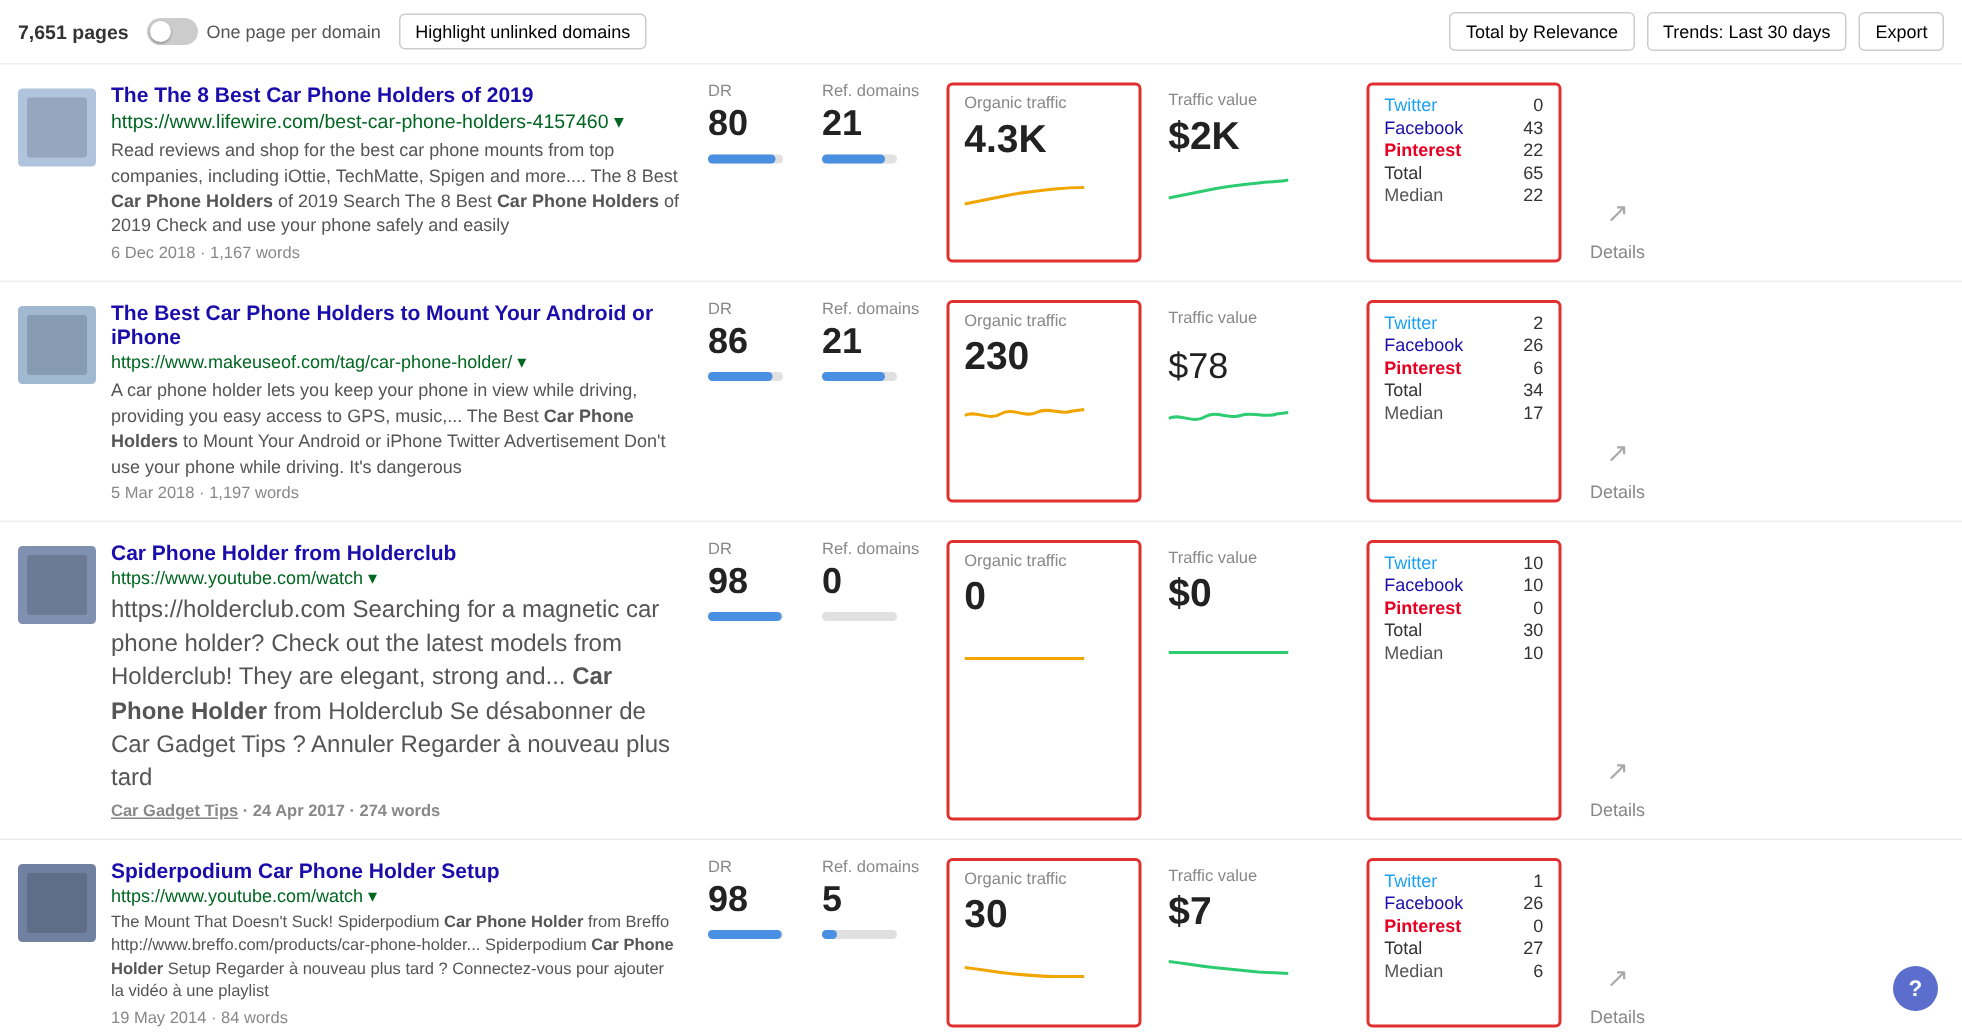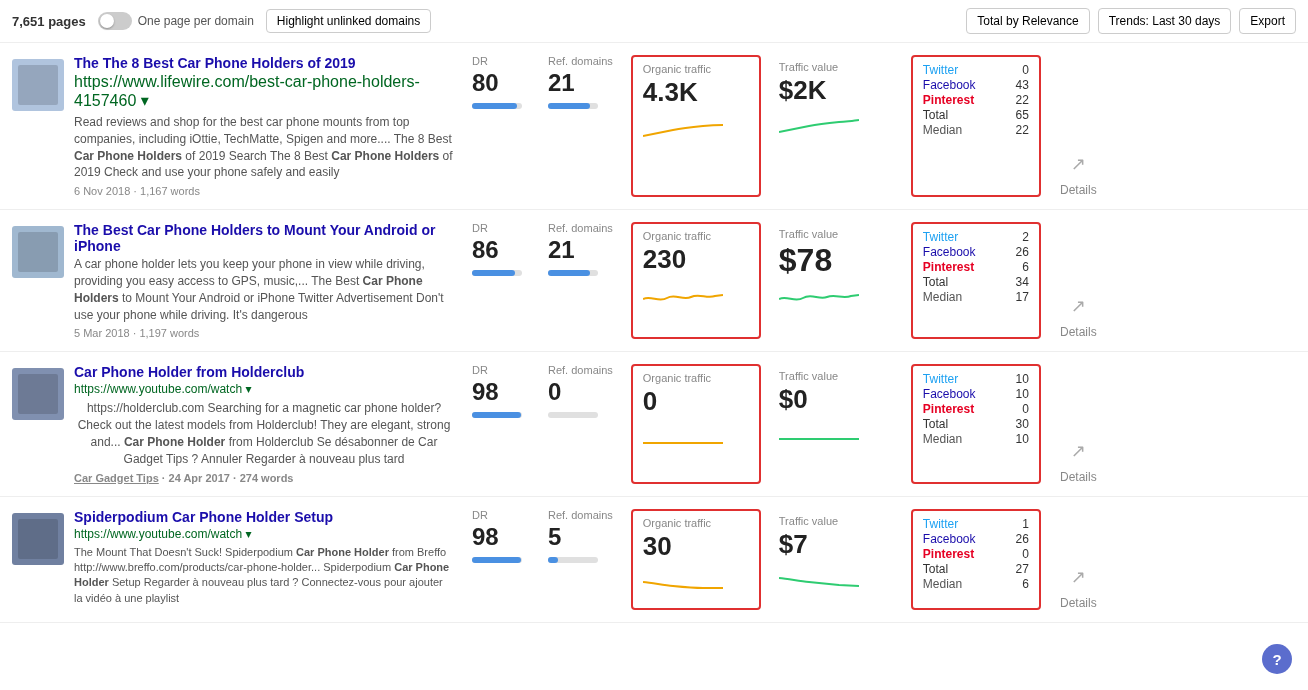--- a/index.html
+++ b/index.html
@@ -24,23 +24,23 @@
   </div>
 </div>
 
 <div id="results-list">
 <div style="display: flex; align-items: stretch; border-bottom: 1px solid rgb(238, 238, 238); padding: 12px; gap: 10px;">
       <div style="width: 52px; height: 52px; flex-shrink: 0; background: rgb(176, 196, 222); border-radius: 3px; overflow: hidden; display: flex; align-items: center; justify-content: center; align-self: flex-start; margin-top: 4px;">
         <div style="width:40px;height:40px;background:rgba(0,0,0,0.15);border-radius:2px;"></div>
       </div>
       <div style="flex: 1 1 0%; min-width: 0px; max-width: 380px;">
         <div style="color: rgb(26, 13, 171); font-size: 14px; font-weight: 600; cursor: pointer; margin-bottom: 2px;">The The 8 Best Car Phone Holders of 2019</div>
-        <div style="color: rgb(0, 102, 33); font-size: 16px; margin-bottom: 4px;">https://www.lifewire.com/best-car-phone-holders-4157460 ▾</div>
+        <div style="color: rgb(0, 102, 33); font-size: 13px; margin-bottom: 4px;">https://www.lifewire.com/best-car-phone-holders-4157460 ▾</div>
         <div style="font-size: 12px; color: rgb(85, 85, 85); line-height: 1.4; margin-bottom: 4px;">Read reviews and shop for the best car phone mounts from top companies, including iOttie, TechMatte, Spigen and more.... The 8 Best <strong>Car Phone Holders</strong> of 2019 Search The 8 Best <strong>Car Phone Holders</strong> of 2019 Check and use your phone safely and easily</div>
-        <div style="font-size: 11px; color: rgb(136, 136, 136);">6 Nov 2018 · 1,167 words</div>
+        <div style="font-size: 11px; color: rgb(136, 136, 136);">6 Dec 2018 · 1,167 words</div>
       </div>
       <div style="display: flex; flex-direction: column; align-items: flex-start; min-width: 65px; padding: 0px 8px;">
         <div style="font-size:11px;color:#888;margin-bottom:2px;">DR</div>
         <div style="font-size:24px;font-weight:700;color:#222;">80</div>
         <div style="width:50px;height:6px;background:#e0e0e0;border-radius:3px;margin-top:6px;">
           <div style="width:90%;height:100%;background:#4a90e2;border-radius:3px;"></div>
         </div>
       </div>
       <div style="display: flex; flex-direction: column; align-items: flex-start; min-width: 80px; padding: 0px 8px;">
         <div style="font-size:11px;color:#888;margin-bottom:2px;">Ref. domains</div>
@@ -89,20 +89,21 @@
         <div style="color: rgb(170, 170, 170); font-size: 18px;">↗</div>
         <div style="color: rgb(136, 136, 136); font-size: 12px; cursor: pointer;">Details</div>
       </div>
     </div>
     <div style="display: flex; align-items: stretch; border-bottom: 1px solid rgb(238, 238, 238); padding: 12px; gap: 10px;">
       <div style="width: 52px; height: 52px; flex-shrink: 0; background: rgb(160, 184, 208); border-radius: 3px; overflow: hidden; display: flex; align-items: center; justify-content: center; align-self: flex-start; margin-top: 4px;">
         <div style="width:40px;height:40px;background:rgba(0,0,0,0.15);border-radius:2px;"></div>
       </div>
       <div style="flex: 1 1 0%; min-width: 0px; max-width: 380px;">
         <div style="color: rgb(26, 13, 171); font-size: 14px; font-weight: 600; cursor: pointer; margin-bottom: 2px;">The Best Car Phone Holders to Mount Your Android or iPhone</div>
+        <div style="color: rgb(0, 102, 33); font-size: 12px; margin-bottom: 4px;">https://www.makeuseof.com/tag/car-phone-holder/ ▾</div>
         <div style="font-size: 12px; color: rgb(85, 85, 85); line-height: 1.4; margin-bottom: 4px;">A car phone holder lets you keep your phone in view while driving, providing you easy access to GPS, music,... The Best <strong>Car Phone Holders</strong> to Mount Your Android or iPhone Twitter Advertisement Don't use your phone while driving. It's dangerous</div>
         <div style="font-size: 11px; color: rgb(136, 136, 136);">5 Mar 2018 · 1,197 words</div>
       </div>
       <div style="display: flex; flex-direction: column; align-items: flex-start; min-width: 65px; padding: 0px 8px;">
         <div style="font-size:11px;color:#888;margin-bottom:2px;">DR</div>
         <div style="font-size:24px;font-weight:700;color:#222;">86</div>
         <div style="width:50px;height:6px;background:#e0e0e0;border-radius:3px;margin-top:6px;">
           <div style="width:86%;height:100%;background:#4a90e2;border-radius:3px;"></div>
         </div>
       </div>
@@ -115,21 +116,21 @@
       </div>
       <div style="min-width: 130px; border: 2px solid rgb(224, 48, 48); border-radius: 4px; padding: 6px 10px; display: flex; flex-direction: column;">
         <div style="font-size: 11px; color: rgb(136, 136, 136); margin-bottom: 2px;">Organic traffic</div>
         <div style="font-size: 26px; font-weight: 700; color: rgb(34, 34, 34);">230</div>
         <div style="margin-top: 4px;"><svg width="80" height="30" viewBox="0 0 80 30">
             <path fill="none" stroke-width="2" stroke="#f0a500" d="M0,20 C8,16 16,24 24,19 C32,14 40,22 48,18 C56,14 64,20 72,17 L80,16"></path>
           </svg></div>
       </div>
       <div style="min-width: 130px; padding: 6px 8px; display: flex; flex-direction: column;">
         <div style="font-size: 11px; color: rgb(136, 136, 136); margin-bottom: 2px;">Traffic value</div>
-        <div style="font-size: 32px; font-weight: 700; color: rgb(34, 34, 34);">$78</div>
+        <div style="font-size: 24px; font-weight: 400; color: rgb(34, 34, 34); margin-top: 11px;">$78</div>
         <div style="margin-top: 4px;"><svg width="80" height="30" viewBox="0 0 80 30">
             <path fill="none" stroke-width="2" stroke="#2ecc71" d="M0,16 C8,12 16,20 24,15 C32,10 40,17 48,14 C56,11 64,16 72,13 L80,12"></path>
           </svg></div>
       </div>
       <div style="min-width: 130px; border: 2px solid rgb(224, 48, 48); border-radius: 4px; padding: 6px 10px; display: flex; flex-direction: column; font-size: 12px; gap: 1px;">
         <div style="display: flex; justify-content: space-between; gap: 8px;">
           <span style="color: rgb(29, 161, 242);">Twitter</span>
           <span style="color: rgb(51, 51, 51);">2</span>
         </div>
         <div style="display: flex; justify-content: space-between; gap: 8px;">
@@ -154,21 +155,21 @@
         <div style="color: rgb(136, 136, 136); font-size: 12px; cursor: pointer;">Details</div>
       </div>
     </div>
     <div style="display: flex; align-items: stretch; border-bottom: 1px solid rgb(238, 238, 238); padding: 12px; gap: 10px;">
       <div style="width: 52px; height: 52px; flex-shrink: 0; background: rgb(128, 144, 176); border-radius: 3px; overflow: hidden; display: flex; align-items: center; justify-content: center; align-self: flex-start; margin-top: 4px;">
         <div style="width:40px;height:40px;background:rgba(0,0,0,0.15);border-radius:2px;"></div>
       </div>
       <div style="flex: 1 1 0%; min-width: 0px; max-width: 380px;">
         <div style="color: rgb(26, 13, 171); font-size: 14px; font-weight: 600; cursor: pointer; margin-bottom: 2px;">Car Phone Holder from Holderclub</div>
         <div style="color: rgb(0, 102, 33); font-size: 12px; margin-bottom: 4px;">https://www.youtube.com/watch ▾</div>
-        <div style="font-size: 12px; color: rgb(85, 85, 85); line-height: 1.4; margin-bottom: 4px; text-align: center;">https://holderclub.com Searching for a magnetic car phone holder? Check out the latest models from Holderclub! They are elegant, strong and... <strong>Car Phone Holder</strong> from Holderclub Se désabonner de Car Gadget Tips ? Annuler Regarder à nouveau plus tard</div>
+        <div style="font-size: 16px; color: rgb(85, 85, 85); line-height: 1.4; margin-bottom: 4px;">https://holderclub.com Searching for a magnetic car phone holder? Check out the latest models from Holderclub! They are elegant, strong and... <strong>Car Phone Holder</strong> from Holderclub Se désabonner de Car Gadget Tips ? Annuler Regarder à nouveau plus tard</div>
         <div style="font-size: 11px; color: rgb(136, 136, 136); font-weight: bold;"><a style="color:#888;" href="#">Car Gadget Tips</a> · 24 Apr 2017 · 274 words</div>
       </div>
       <div style="display: flex; flex-direction: column; align-items: flex-start; min-width: 65px; padding: 0px 8px;">
         <div style="font-size:11px;color:#888;margin-bottom:2px;">DR</div>
         <div style="font-size:24px;font-weight:700;color:#222;">98</div>
         <div style="width:50px;height:6px;background:#e0e0e0;border-radius:3px;margin-top:6px;">
           <div style="width:98%;height:100%;background:#4a90e2;border-radius:3px;"></div>
         </div>
       </div>
       <div style="display: flex; flex-direction: column; align-items: flex-start; min-width: 80px; padding: 0px 8px;">
@@ -220,20 +221,21 @@
       </div>
     </div>
     <div style="display: flex; align-items: stretch; border-bottom: 1px solid rgb(238, 238, 238); padding: 12px; gap: 10px;">
       <div style="width: 52px; height: 52px; flex-shrink: 0; background: rgb(112, 128, 160); border-radius: 3px; overflow: hidden; display: flex; align-items: center; justify-content: center; align-self: flex-start; margin-top: 4px;">
         <div style="width:40px;height:40px;background:rgba(0,0,0,0.15);border-radius:2px;"></div>
       </div>
       <div style="flex: 1 1 0%; min-width: 0px; max-width: 380px;">
         <div style="color: rgb(26, 13, 171); font-size: 14px; font-weight: 600; cursor: pointer; margin-bottom: 2px;">Spiderpodium Car Phone Holder Setup</div>
         <div style="color: rgb(0, 102, 33); font-size: 12px; margin-bottom: 4px;">https://www.youtube.com/watch ▾</div>
         <div style="font-size: 11px; color: rgb(85, 85, 85); line-height: 1.4; margin-bottom: 4px;">The Mount That Doesn't Suck! Spiderpodium <strong>Car Phone Holder</strong> from Breffo http://www.breffo.com/products/car-phone-holder... Spiderpodium <strong>Car Phone Holder</strong> Setup Regarder à nouveau plus tard ? Connectez-vous pour ajouter la vidéo à une playlist</div>
+        <div style="font-size: 11px; color: rgb(136, 136, 136);">19 May 2014 · 84 words</div>
       </div>
       <div style="display: flex; flex-direction: column; align-items: flex-start; min-width: 65px; padding: 0px 8px;">
         <div style="font-size:11px;color:#888;margin-bottom:2px;">DR</div>
         <div style="font-size:24px;font-weight:700;color:#222;">98</div>
         <div style="width:50px;height:6px;background:#e0e0e0;border-radius:3px;margin-top:6px;">
           <div style="width:98%;height:100%;background:#4a90e2;border-radius:3px;"></div>
         </div>
       </div>
       <div style="display: flex; flex-direction: column; align-items: flex-start; min-width: 80px; padding: 0px 8px;">
         <div style="font-size:11px;color:#888;margin-bottom:2px;">Ref. domains</div>

